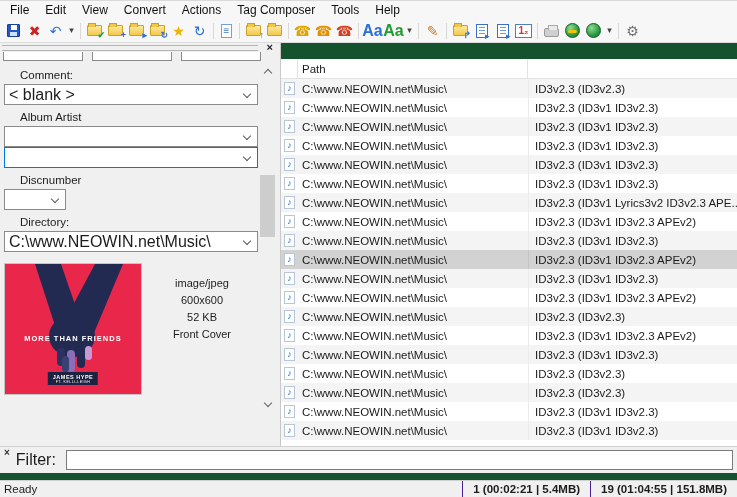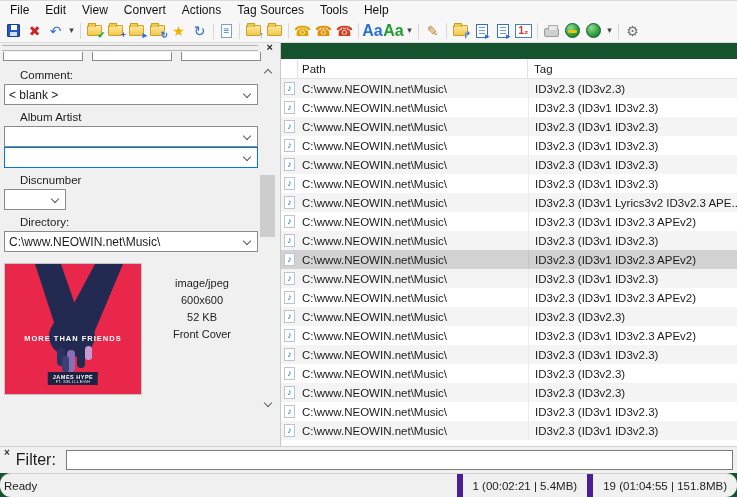--- a/index.html
+++ b/index.html
@@ -42,21 +42,21 @@
   #tagpanel { width:281px; background:#f0f0f0; border-right:1px solid #c8c8c8; position:relative; flex:none; }
   #panel-grabber { position:absolute; top:2px; left:2px; right:22px; height:6px;
      border-top:1px solid #b4b4b4; border-bottom:1px solid #b4b4b4; }
   #panel-close { position:absolute; top:-2px; right:7px; font-size:11px; font-weight:bold; color:#222; cursor:default; }
   #panel-partials { position:absolute; top:9px; left:3px; display:flex; gap:9px; }
   .partial-combo { width:80px; height:9px; background:#fff; border:1px solid #8a8a8a; border-top:none; }
   #panel-content { position:absolute; top:20px; left:0; width:262px; padding-left:4px; }
   .fld-label { font-size:11.5px; color:#1c1c1c; margin:6px 0 3px 16px; }
   .combo { position:relative; height:21px; background:#fff; border:1px solid #8a8a8a; display:flex; align-items:center; }
   .combo.focused { border:1px solid #0078d7; }
-  .combo .val { font-size:12px; color:#1c1c1c; padding-left:4px; white-space:nowrap; overflow:hidden; flex:1; }
+  .combo .val { font-size:16px; color:#1c1c1c; padding-left:4px; white-space:nowrap; overflow:hidden; flex:1; }
   .chev { position:absolute; right:7px; top:6px; width:6px; height:6px; border-right:1.4px solid #5a5a5a; border-bottom:1.4px solid #5a5a5a; transform:rotate(45deg); }
   .combo-w { width:254px; }
   .combo-s { width:62px; }
 
   
   #art-row { display:flex; margin-top:11px; }
   #artwork { width:138px; height:132px; border:1px solid #c5c5c5; background:#e8274b; position:relative; overflow:hidden; flex:none; }
   #art-title { position:absolute; left:0; right:0; top:54%; text-align:center; color:#fff; font-weight:bold; font-size:7.5px; letter-spacing:1px; }
   #art-badge { position:absolute; left:50%; transform:translateX(-50%); bottom:9px; background:#1d2240; color:#fff; text-align:center; padding:2px 5px 1px; }
   #art-badge div:first-child { font-size:5.5px; font-weight:bold; letter-spacing:0.5px; }
@@ -86,37 +86,37 @@
   .cell-tag { flex:1; padding-left:6px; border-left:1px solid #ececec; align-self:stretch; display:flex; align-items:center; white-space:nowrap; overflow:hidden; }
   .lrow.sel .cell-tag { border-left-color:#c4c4c4; }
 
   
   #filterbar { position:absolute; left:0; right:0; bottom:24px; height:27px; background:#f0f0f0; border-top:1px solid #d0d0d0; display:flex; align-items:center; }
   #filter-close { font-size:10px; font-weight:bold; color:#333; padding:0 6px 0 4px; align-self:flex-start; cursor:default; }
   #filter-label { font-size:16px; color:#1c1c1c; margin-right:10px; }
   #filter-input { flex:1; height:20px; border:1px solid #7a7a7a; background:#fff; font-family:"Liberation Sans",sans-serif; font-size:11.5px; padding:0 4px; margin-right:4px; outline:none; }
 
   
-  #statusbar { position:absolute; left:0; right:0; bottom:0; height:24px; background:#f0f0f0; border-top:1px solid #d0d0d0; display:flex; align-items:center; font-size:11.5px; color:#1c1c1c;border-radius:11px; }
+  #statusbar { position:absolute; left:0; right:0; bottom:0; height:17px; background:#f0f0f0; border-top:1px solid #d0d0d0; display:flex; align-items:center; font-size:11.5px; color:#1c1c1c; }
   #status-ready { padding-left:4px; }
-  .status-seg { border-left:6px solid #4c1d95; padding:0 10px; height:100%; display:flex; align-items:center; }
+  .status-seg { border-left:1px solid #4c1d95; padding:0 10px; height:100%; display:flex; align-items:center;font-weight:bold; }
   #status-right { margin-left:auto; display:flex; height:100%; }
 </style>
 </head>
 <body>
 
 <div id="app">
 
   <div id="menubar">
       <div class="menu-item">File</div>
       <div class="menu-item">Edit</div>
       <div class="menu-item">View</div>
       <div class="menu-item">Convert</div>
       <div class="menu-item">Actions</div>
-      <div class="menu-item">Tag Sources</div>
+      <div class="menu-item">Tag Composer</div>
       <div class="menu-item">Tools</div>
       <div class="menu-item">Help</div>
     </div>
 
   <div id="toolbar">
       <span class="tbi">
         <span class="floppy"></span>
       </span>
       <span class="tbi" style="color: rgb(204, 34, 34);">✖</span>
       <span class="tbi" style="color: rgb(42, 111, 214);">↶</span>
@@ -272,21 +272,20 @@
         <div class="sb-btn sb-down">
             <span class="sb-chev"></span>
           </div>
       </div>
     </div>
 
     <div id="filelist">
       <div id="list-header">
         <div class="hdr-icon-col"></div>
         <div class="hdr-path">Path</div>
-        <div class="hdr-tag">Tag</div>
       </div>
       <div id="list-body">
           <div class="lrow alt">
             <span class="cell-icon">
               <span class="note-file">♪</span>
             </span>
             <span class="cell-path">C:\www.NEOWIN.net\Music\</span>
             <span class="cell-tag">ID3v2.3 (ID3v2.3)</span>
           </div>
           <div class="lrow">

